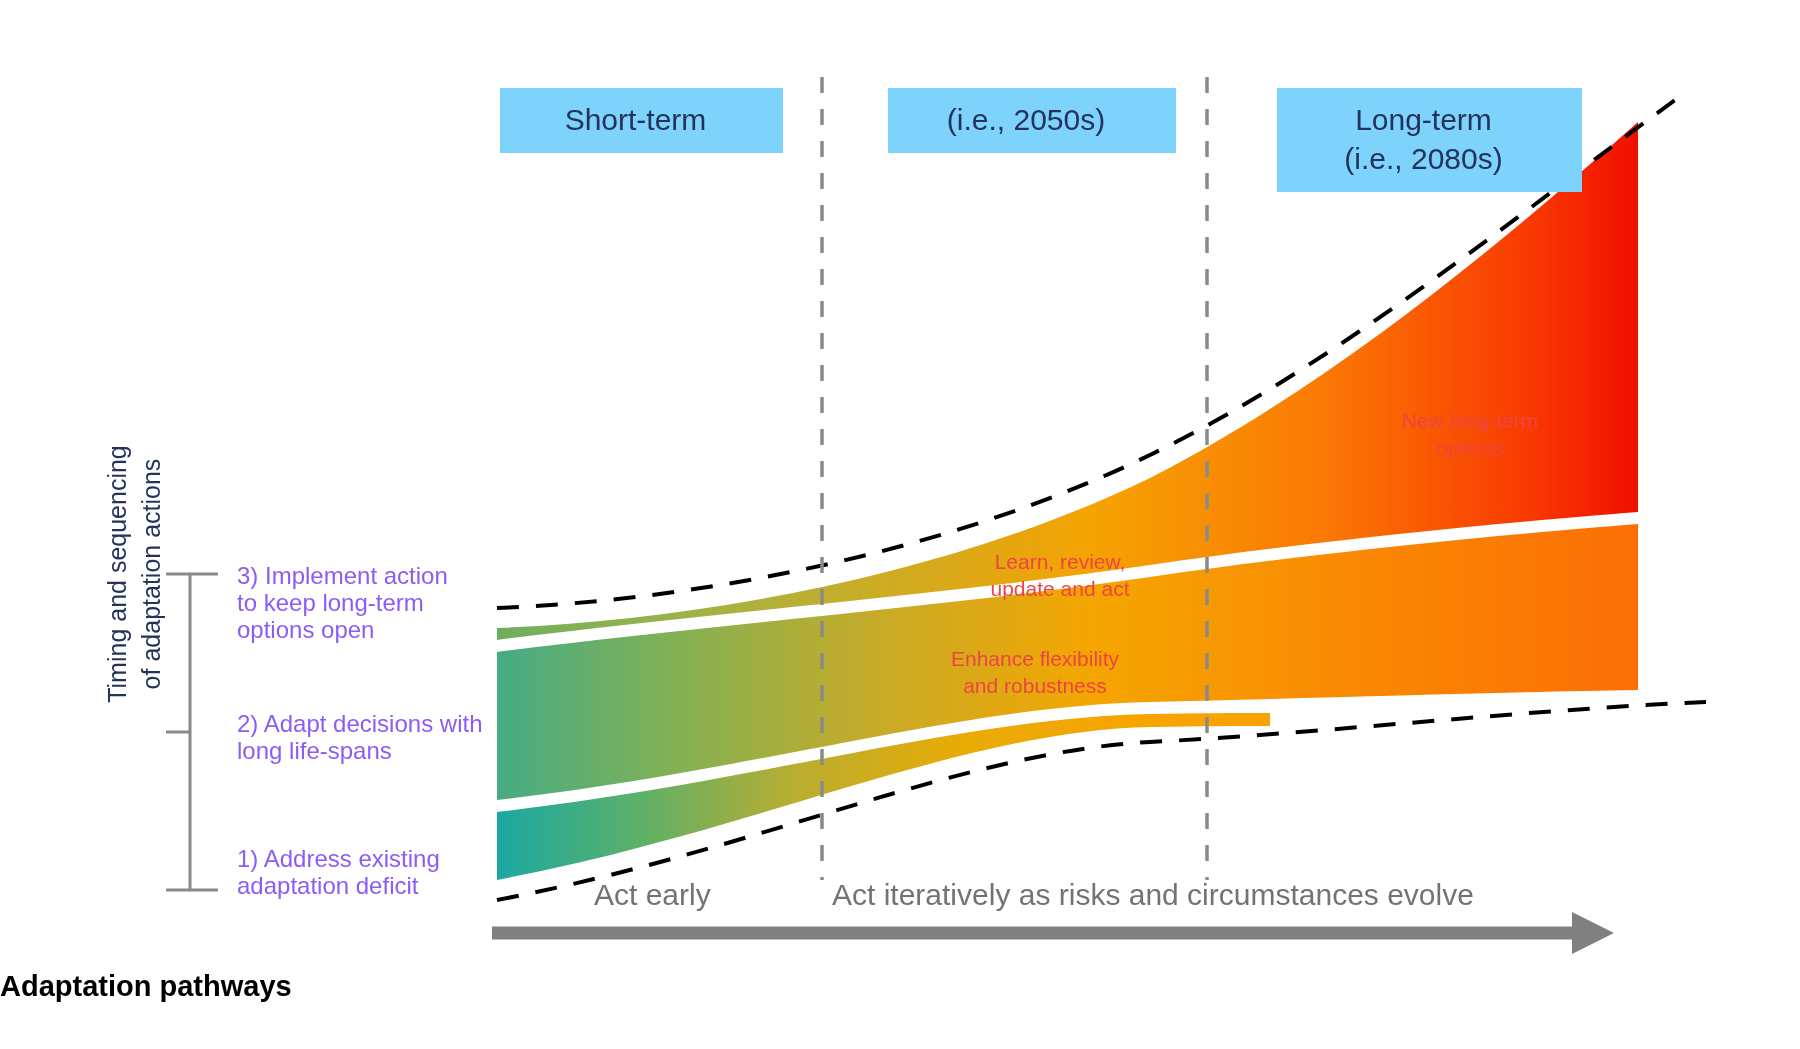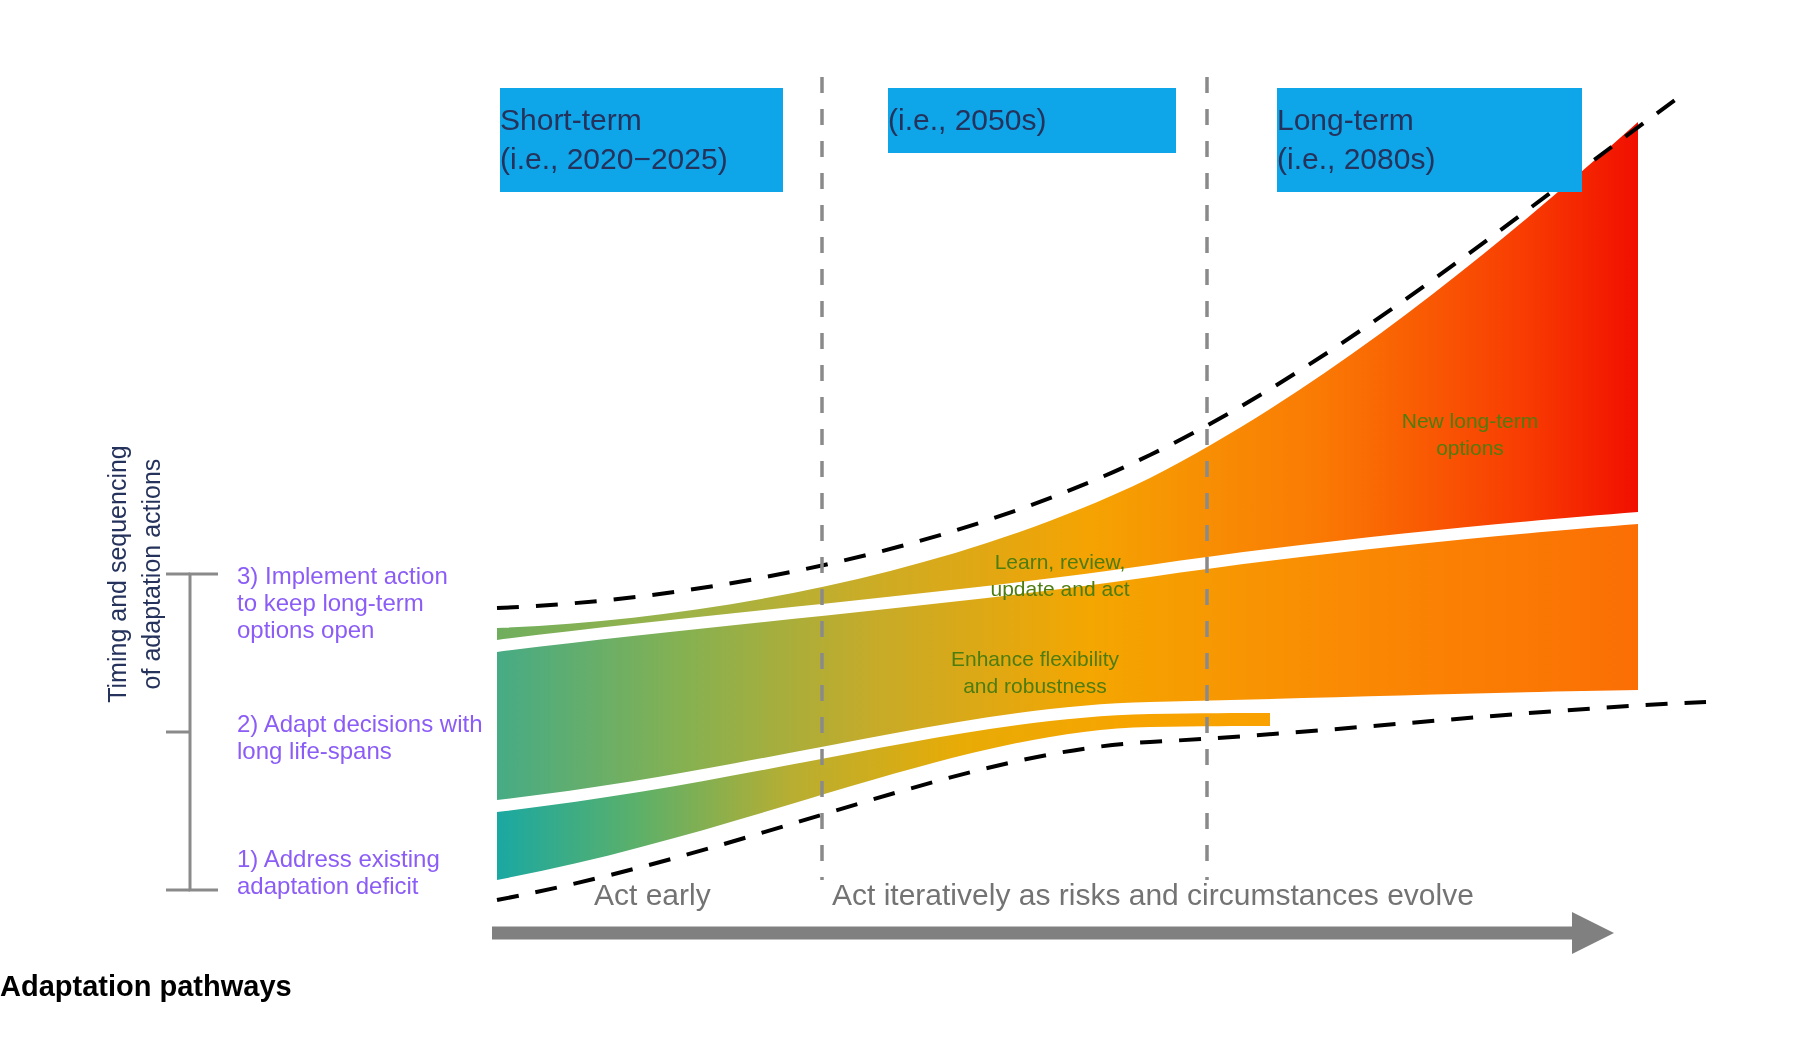--- a/index.html
+++ b/index.html
@@ -17,24 +17,25 @@
   #stage {
     position: absolute;
     left: 0; top: 0;
     width: 1800px;
     height: 1049px;
   }
 
   
   .period-chip {
     position: absolute;
-    background: #0ea5e9;
+    background: #7dd3fc;
     color: #25335c;
     font-size: 30px;
     line-height: 39px;
+    text-align: center;
     padding: 12px 12px 14px 0;
     box-sizing: border-box;
   }
   .period-chip .l1 { display:block; }
   .period-chip .l2 { display:block; }
 
   #chip-short  { left: 500px;  top: 88px; width: 283px; }
   #chip-medium { left: 888px;  top: 88px; width: 288px; }
   #chip-long   { left: 1277px; top: 88px; width: 305px; }
 
@@ -62,21 +63,21 @@
     font-size: 25px;
     line-height: 34px;
     text-align: center;
   }
   #axis-title .l1 { display:block; }
   #axis-title .l2 { display:block; }
 
   
   .band-note {
     position: absolute;
-    color: #4d7c0f;
+    color: #ef4444;
     font-size: 21px;
     line-height: 27px;
     text-align: center;
     width: 260px;
   }
   #note-new     { left: 1340px; top: 407px; }
   #note-learn   { left: 930px;  top: 548px; }
   #note-enhance { left: 905px;  top: 645px; }
 
   
@@ -185,21 +186,20 @@
     </g>
 
     <g>
       <line x1="492" y1="933" x2="1572" y2="933" stroke="#808080" stroke-width="13"></line>
       <polygon points="1572,912 1614,933 1572,954" fill="#808080"></polygon>
     </g>
   </svg>
 
   <div class="period-chip" id="chip-short">
     <span class="l1">Short-term</span>
-    <span class="l2">(i.e., 2020−2025)</span>
   </div>
   <div class="period-chip" id="chip-medium">
     <span class="l2">(i.e., 2050s)</span>
   </div>
   <div class="period-chip" id="chip-long">
     <span class="l1">Long-term</span>
     <span class="l2">(i.e., 2080s)</span>
   </div>
 
   <div id="axis-title">

